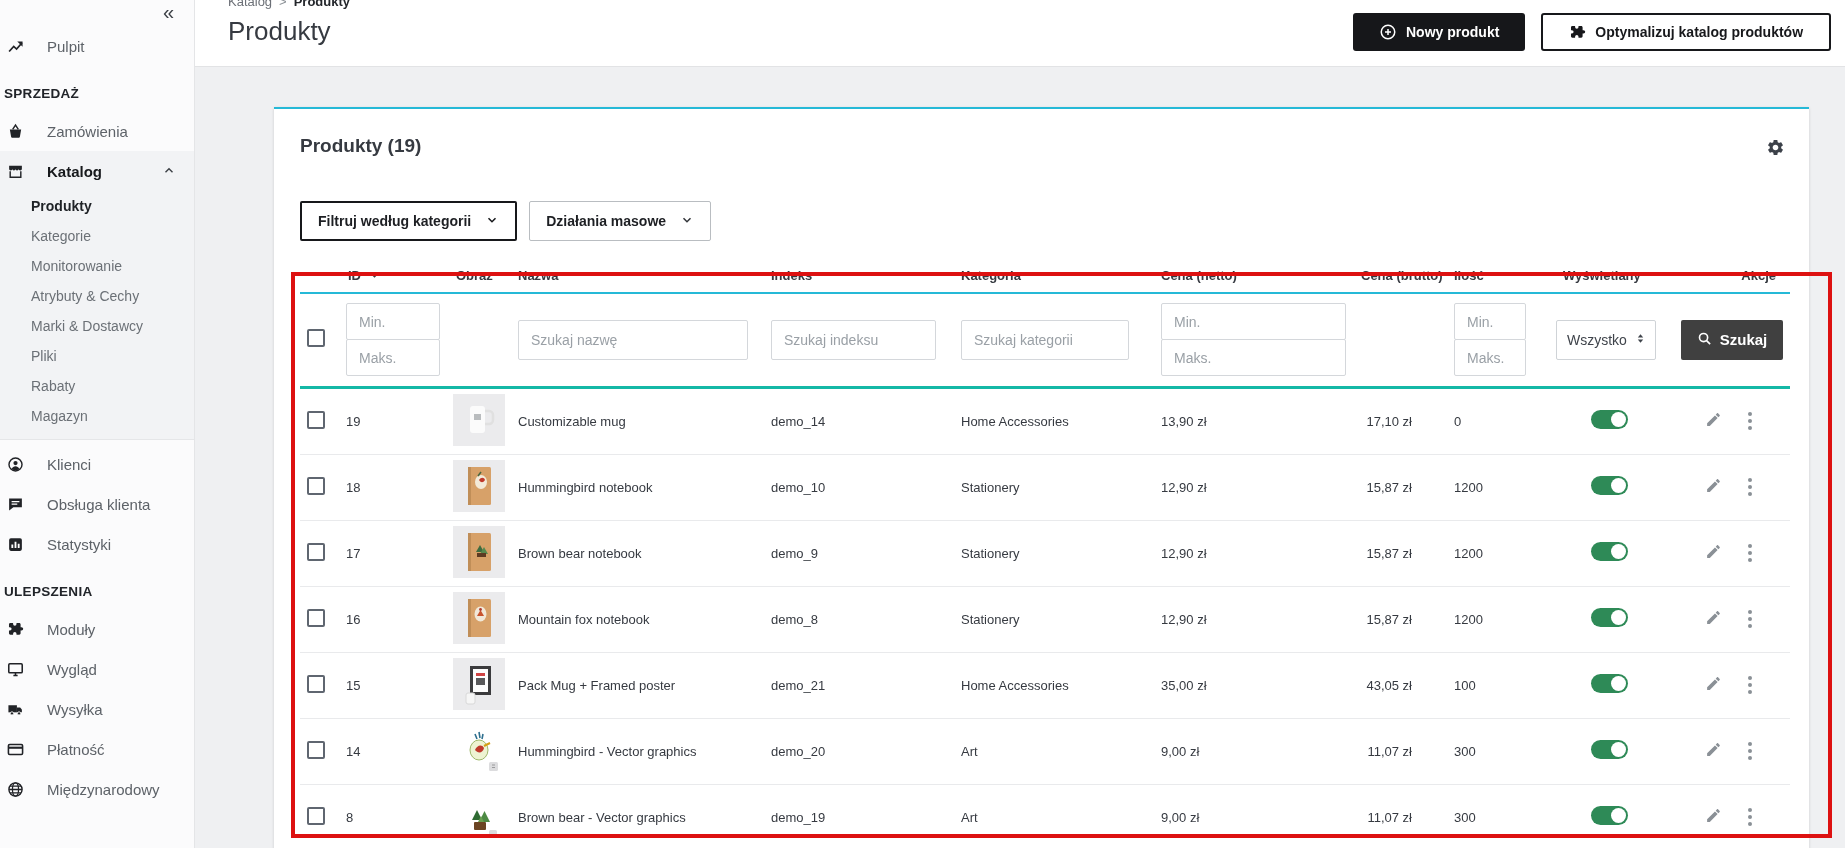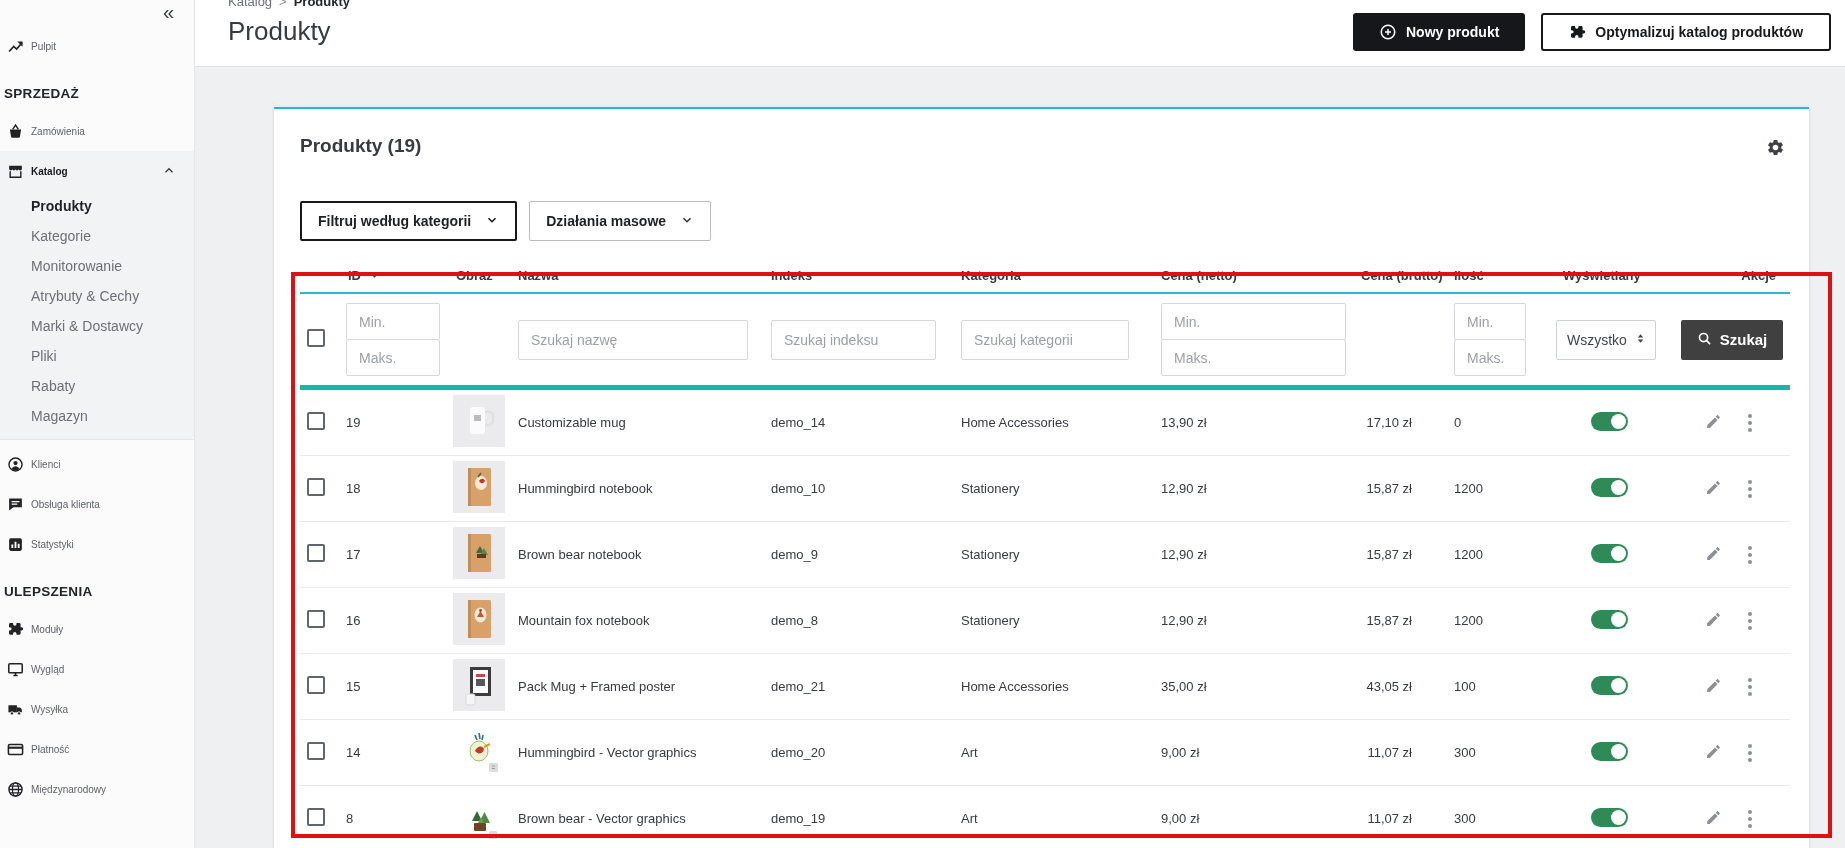--- a/index.html
+++ b/index.html
@@ -11,21 +11,21 @@
     color: #363a41;
   }
   :root { --accent:#25b9d7; --green:#2e8a57; --red:#dd1111; }
 
   
   .sidebar { position:absolute; left:0; top:0; width:195px; height:848px;
     background:#fbfbfc; border-right:1px solid #e4e5e7; z-index:5; }
   .collapse-row { height:26px; text-align:right; padding-right:20px; }
   .collapse { font-size:20px; color:#3a3e44; cursor:pointer; line-height:24px; }
   .side-item { height:40px; display:flex; align-items:center; padding-left:6px;
-    font-size:10px; color:#5d6268; cursor:pointer; }
+    font-size:15px; color:#5d6268; cursor:pointer;gap:16px; }
   .side-item .sicon { width:18px; display:inline-flex; justify-content:center; margin-right:7px; }
   .side-item.bold { font-weight:bold; color:#17191c; }
   .side-header { padding:20px 4px 10px 4px; font-weight:bold; font-size:13.5px;
     color:#212429; letter-spacing:.3px; }
   .side-group { background:#f2f3f5; border-bottom:1px solid #e5e6e8; margin-bottom:4px; padding-bottom:8px; }
   .side-sub { padding-left:31px; height:30px; display:flex; align-items:center;
     font-size:14px; color:#6b7076; cursor:pointer; }
   .side-sub.active { color:#1f2226; font-weight:600; }
   .grp-chev { margin-left:auto; margin-right:18px; display:inline-flex; }
 
@@ -61,21 +61,21 @@
   
   table.grid { margin:8px 0 0 26px; border-collapse:collapse; table-layout:fixed; width:1490px; }
   .head-row th { height:44px; vertical-align:bottom; padding:0 0 9px 6px; text-align:left;
     font-size:13px; font-weight:bold; color:#363a41; border-bottom:2px solid var(--accent); line-height:15px; }
   .head-row th.c-akcje { text-align:right; padding-right:14px; }
   .head-row th.c-wysw { padding-left:13px; }
   .head-row th.c-id { padding-left:8px; }
   .sort { display:inline-flex; margin-left:8px; vertical-align:-1px; cursor:pointer; }
 
   .filter-row td { height:94px; vertical-align:middle; padding:9px 0 9px 6px;
-    border-bottom:5px solid #14b8a6; }
+    border-bottom:3px solid #14b8a6; }
   .fin { border:1px solid #d4d7db; border-radius:2px; padding:0 12px; font-size:14px;
     color:#3f444b; background:#fff; display:block; font-family:inherit; }
   .fin::placeholder { color:#9aa0a6; }
   .stack { height:37px; } .stack + .stack { margin-top:-1px; }
   .single { height:40px; }
   .w-id { width:94px; } .w-name { width:230px; } .w-index { width:165px; }
   .w-cat { width:168px; } .w-price { width:185px; } .w-qty { width:72px; }
   .sel { width:100px; height:40px; border:1px solid #cfd3d7; border-radius:2px; background:#fff;
     display:inline-flex; align-items:center; justify-content:space-between; padding:0 8px 0 10px;
     font-size:14px; color:#3f444b; cursor:pointer; }

